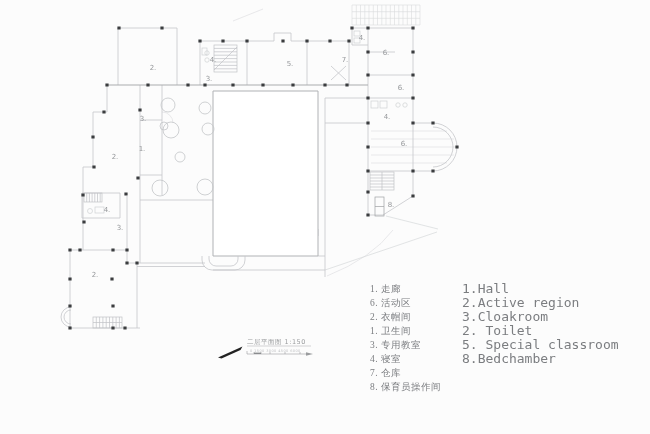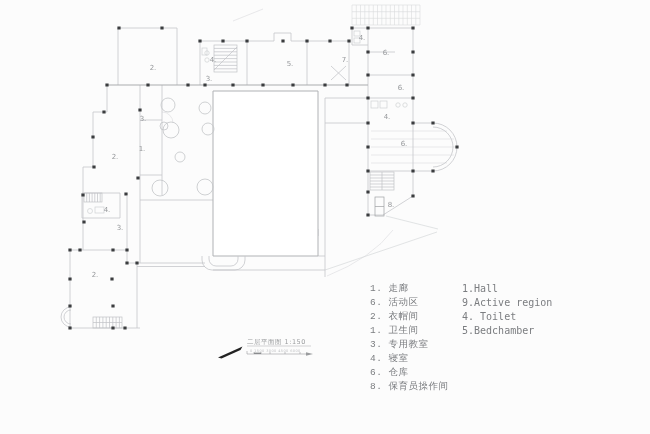--- a/index.html
+++ b/index.html
@@ -1,22 +1,22 @@
 <!DOCTYPE html>
 <html><head>
 <meta charset="utf-8">
 <style>
   html,body{margin:0;padding:0;background:#ffffff;}
   .stage{position:relative;width:650px;height:434px;background:#fcfcfc;overflow:hidden;
          font-family:"DejaVu Sans","Liberation Sans",sans-serif;}
   .plan-svg{position:absolute;left:0;top:0;}
   .legend{position:absolute;top:282px;color:#7b7d80;}
   .legend-zh{left:370px;font-size:9.5px;line-height:14px;letter-spacing:0.5px;
-             font-family:Liberation Mono, monospace;}
-  .legend-en{left:462px;font-size:10px;line-height:14px;
+             font-family:Liberation Serif, serif;}
+  .legend-en{left:462px;font-size:13px;line-height:14px;
              font-family:"DejaVu Sans Mono","Liberation Mono",monospace;}
   .lrow{height:14px;white-space:nowrap;}
   svg text{font-family:"DejaVu Sans","Liberation Sans",sans-serif;}
   .room-num{fill:#95979a;font-size:7px;}
   .title-txt{fill:#9a9c9e;font-size:6.5px;letter-spacing:0.5px;}
   .tick-txt{fill:#c0c2c4;font-size:3.5px;letter-spacing:0.4px;}
 </style>
 </head>
 <body>
 
@@ -181,23 +181,25 @@
     </g>
   </svg>
 
   <div class="legend legend-zh">
     <div class="lrow">1. 走廊</div>
     <div class="lrow">6. 活动区</div>
     <div class="lrow">2. 衣帽间</div>
     <div class="lrow">1. 卫生间</div>
     <div class="lrow">3. 专用教室</div>
     <div class="lrow">4. 寝室</div>
-    <div class="lrow">6. 仓库</div>
+    <div class="lrow">7. 仓库</div>
     <div class="lrow">8. 保育员操作间</div>
   </div>
   <div class="legend legend-en">
     <div class="lrow">1.Hall</div>
-    <div class="lrow">9.Active region</div>
-    <div class="lrow">4. Toilet</div>
-    <div class="lrow">5.Bedchamber</div>
+    <div class="lrow">2.Active region</div>
+    <div class="lrow">3.Cloakroom</div>
+    <div class="lrow">2. Toilet</div>
+    <div class="lrow">5. Special classroom</div>
+    <div class="lrow">8.Bedchamber</div>
   </div>
 
 </div>
 
 </body></html>

